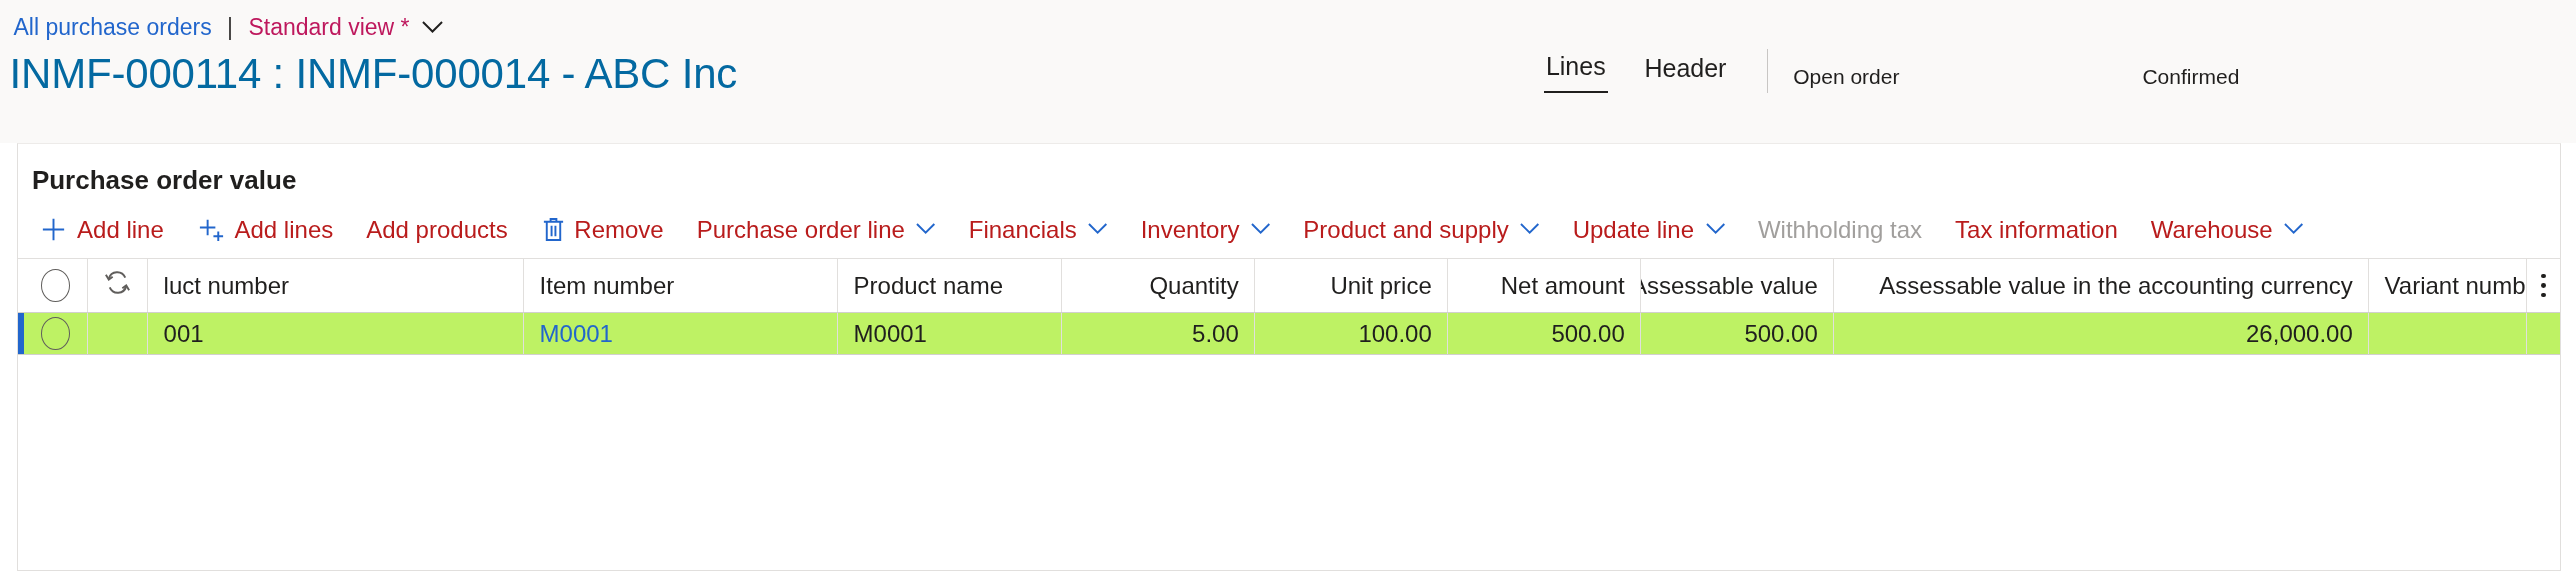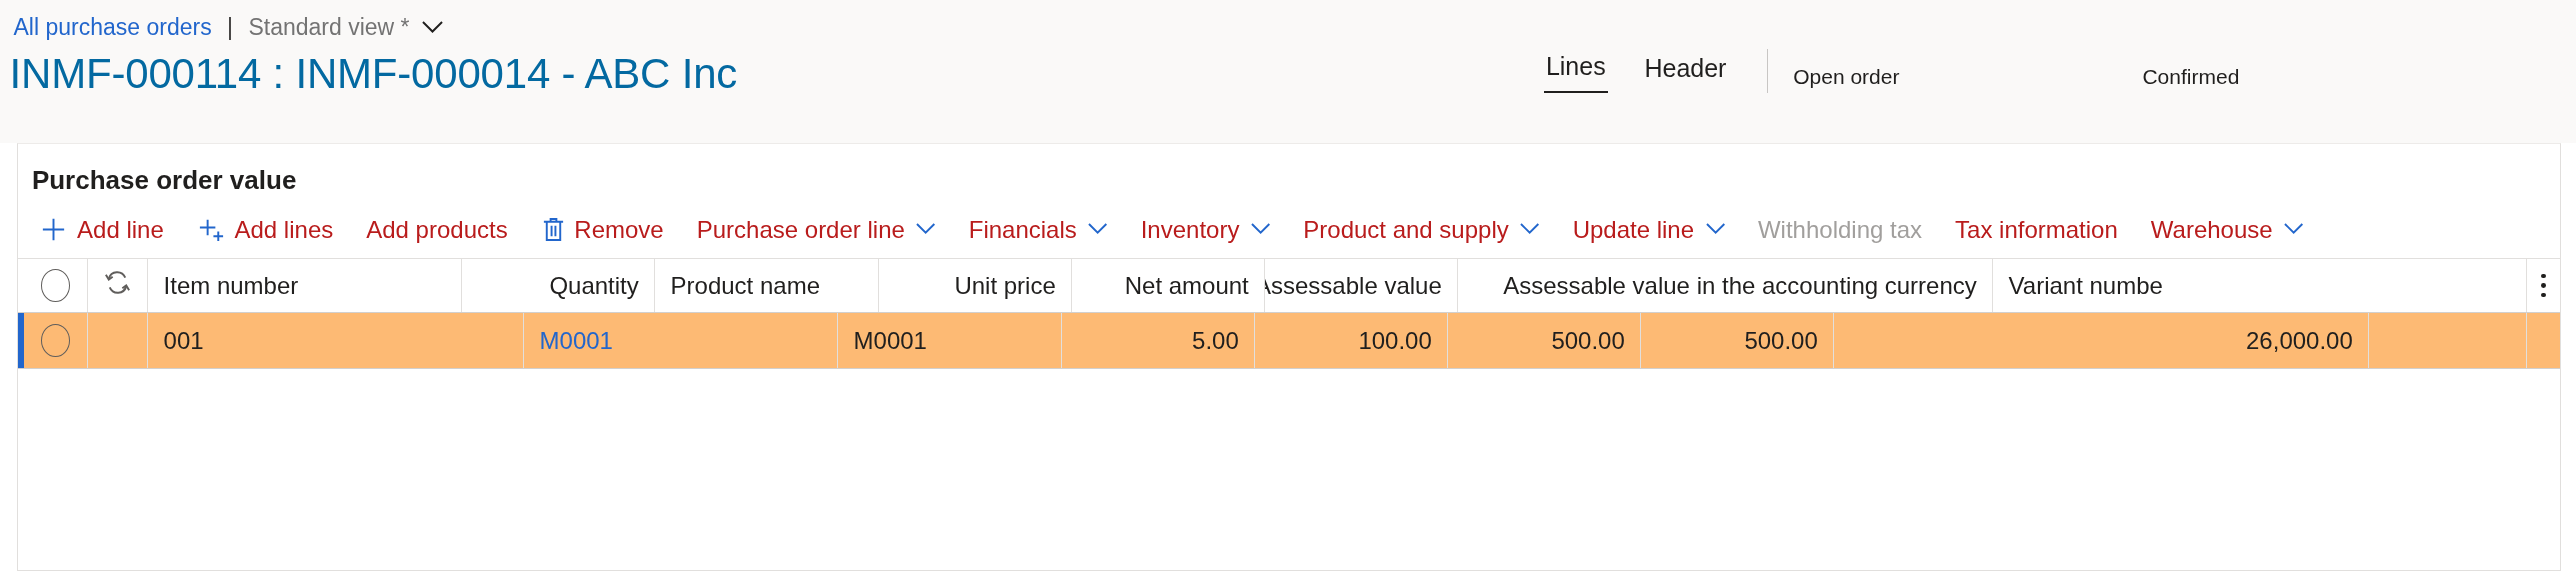--- a/index.html
+++ b/index.html
@@ -37,21 +37,21 @@
   .crumb-link {
     color: #2266cc;
     cursor: pointer;
     white-space: nowrap;
   }
   .crumb-sep {
     color: #3b3a39;
     margin: 0 15.4px;
   }
   .crumb-view {
-    color: #737373;
+    color: #be185d;
     white-space: nowrap;
   }
   .crumb-chevron {
     margin-left: 12.5px;
     display: inline-flex;
     align-items: center;
     color: #201f1e;
     cursor: pointer;
   }
 
@@ -172,23 +172,23 @@
     display: flex;
     align-items: stretch;
     height: 56px;
   }
   .grid-head {
     background: #ffffff;
     border-bottom: 1px solid #d2d0ce;
     height: 54px;
   }
   .grid-data {
-    background: #fdba74;
+    background: #bef264;
     border-bottom: 1px solid #d2d0ce;
-    height: 56px;
+    height: 42px;
     position: relative;
   }
   .sel-bar {
     width: 5.8px;
     background: #2266cc;
     flex: 0 0 5.8px;
   }
   .sel-bar.blank { background: transparent; }
 
   .cell {
@@ -387,23 +387,24 @@
         <div class="cell c-sys">
           <span>
             <svg width="31" height="31" viewBox="0 0 32 32">
               <path d="M7 12 A9 9 0 0 1 24 11" stroke="#605e5c" stroke-width="2" fill="none"></path>
               <path d="M25 20 A9 9 0 0 1 8 21" stroke="#605e5c" stroke-width="2" fill="none"></path>
               <path d="M4 8 L7 13 L11 10" stroke="#605e5c" stroke-width="2" fill="none"></path>
               <path d="M28 24 L25 19 L21 22" stroke="#605e5c" stroke-width="2" fill="none"></path>
             </svg>
           </span>
         </div>
+        <div class="cell c-prodno">luct number</div>
         <div class="cell c-itemno">Item number</div>
+        <div class="cell c-prodnm">Product name</div>
         <div class="cell c-qty num">Quantity</div>
-        <div class="cell c-prodnm">Product name</div>
         <div class="cell c-price num">Unit price</div>
         <div class="cell c-net num">Net amount</div>
         <div class="cell c-assess num">Assessable value</div>
         <div class="cell c-assacc num">Assessable value in the accounting currency</div>
         <div class="cell c-variant">Variant numbe</div>
         <div class="cell c-kebab">
           <span class="kebab">
               <span></span>
               <span></span>
               <span></span>

